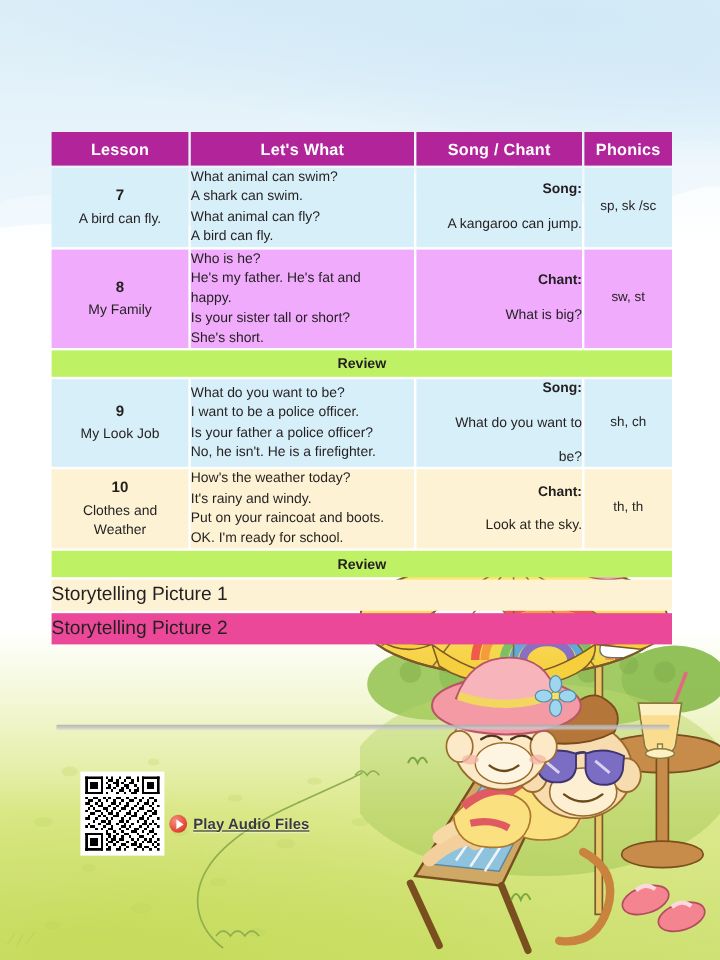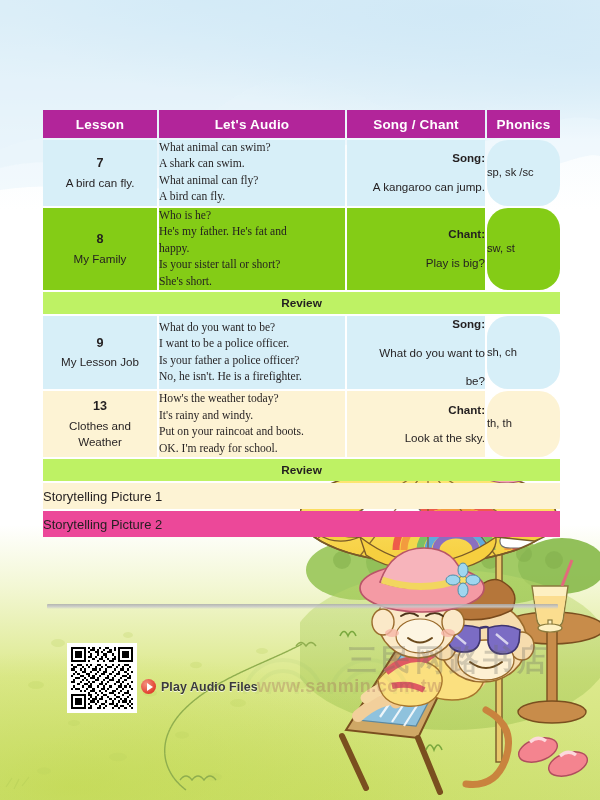--- a/index.html
+++ b/index.html
@@ -48,38 +48,38 @@
   .c1{width:114px;}
   .c2{width:186px;}
   .c3{width:138px;}
   .c4{width:73px;}
 
   .cell{font-size:11.6px;color:#231f20;line-height:1.42;}
   .cell-lesson{text-align:center;padding:6px 4px;}
   .cell-lesson .num{font-weight:bold;font-size:12.6px;display:block;margin-bottom:2px;}
   .cell-lesson .title{display:block;font-size:11.6px;}
   .cell-talk{padding:7px 0 7px 10px;text-align:left;}
-  .cell-talk .ln{display:block;font-family:Liberation Serif, serif;}
+  .cell-talk .ln{display:block;}
   .cell-song{padding:7px 0 7px 9px;text-align:right;}
   .cell-song .lbl{display:block;font-weight:bold;}
   .cell-song .ln{display:block;margin-top:12px;}
-  .cell-ph{text-align:left;font-size:11.2px;padding:4px 2px;border-radius:21px;}
+  .cell-ph{text-align:center;font-size:11.2px;padding:4px 2px;}
 
   
   .tint-blue  > td{background:#d7eff8;}
-  .tint-pink  > td{background:#84cc16;}
+  .tint-pink  > td{background:#f0abfc;}
   .tint-yellow> td{background:#fdf3d4;}
 
   .review-row td{
     background:#bef264;text-align:center;font-weight:bold;font-size:11.8px;
     color:#231f20;height:22px;
   }
 
   .story-row td{
-    text-align:left;font-size:13px;color:#231f20;height:26px;padding-left:10px;
+    text-align:left;font-size:16px;color:#231f20;height:26px;padding-left:10px;
   }
   .story-1 td{background:#fdf3d4;}
   .story-2 td{background:#ec4899;}
 
   .shadow-bar{
     position:absolute;left:47px;top:604px;width:511px;height:5px;
     background:linear-gradient(180deg,#a9aaab 0%, #c9cacb 55%, rgba(201,202,203,0) 100%);
     opacity:.85;border-radius:1px;
   }
 
@@ -94,20 +94,21 @@
     background:radial-gradient(circle at 35% 32%, #f4907f 0%, #e2402f 70%, #c92b1c 100%);
     display:flex;align-items:center;justify-content:center;flex:0 0 auto;
   }
   .play-ic i{
     display:block;width:0;height:0;border-left:6px solid #fff;
     border-top:4px solid transparent;border-bottom:4px solid transparent;margin-left:2px;
   }
   .audio-txt{
     font-size:12.4px;font-weight:bold;color:#3a3a3a;letter-spacing:.1px;
     text-shadow:0 1px 0 rgba(255,255,255,.7);
+    text-decoration:underline;
   }
 
   
   .wm{
     position:absolute;left:255px;top:636px;width:300px;height:70px;
     pointer-events:none;opacity:.30;
   }
   .wm .wm-cn{
     position:absolute;left:92px;top:4px;font-size:30px;font-weight:bold;
     color:#6f6f66;letter-spacing:4px;white-space:nowrap;
@@ -314,47 +315,33 @@
   </svg>
 
   <svg style="position:absolute;left:60px;top:640px;width:300px;height:160px;" viewBox="0 0 300 160">
     <path d="M242,4 C200,26 150,40 120,74 C96,102 102,132 126,150" fill="none" stroke="#8fae4e" stroke-width="1.4" stroke-dasharray="1 0"></path>
     <g fill="none" stroke="#8fae4e" stroke-width="1.4">
       <path d="M236,6 q5,-7 10,0 q5,-7 10,0"></path>
       <path d="M120,140 q6,-8 12,0 q6,-8 12,0 q6,-8 12,0"></path>
     </g>
   </svg>
 
-  <div class="wm">
-    <svg class="wm-arc" width="220" height="70" viewBox="0 0 220 70">
-      <g fill="none" stroke="#8ab56a" stroke-width="4" opacity=".55">
-        <path d="M10,58 a38,34 0 0 1 76,0"></path>
-        <path d="M22,58 a26,23 0 0 1 52,0"></path>
-        <path d="M34,58 a14,12 0 0 1 28,0"></path>
-        <path d="M96,58 a38,34 0 0 1 76,0"></path>
-        <path d="M108,58 a26,23 0 0 1 52,0"></path>
-        <path d="M120,58 a14,12 0 0 1 28,0"></path>
-      </g>
-    </svg>
-    <div class="wm-cn">三民网路书店</div>
-    <div class="wm-url">www.sanmin.com.tw</div>
-  </div>
 
   <div class="table-wrap">
     <table class="sched">
       <colgroup>
         <col class="c1">
           <col class="c2">
           <col class="c3">
           <col class="c4">
       </colgroup>
       <thead>
         <tr>
           <th>Lesson</th>
-          <th>Let's Audio</th>
+          <th>Let's What</th>
           <th>Song / Chant</th>
           <th>Phonics</th>
         </tr>
       </thead>
       <tbody>
 
         <tr class="tint-blue">
           <td class="cell cell-lesson">
             <span class="num">7</span>
             <span class="title">A bird can fly.</span>
@@ -379,51 +366,51 @@
           </td>
           <td class="cell cell-talk">
             <span class="ln">Who is he?</span>
             <span class="ln">He's my father. He's fat and</span>
             <span class="ln">happy.</span>
             <span class="ln">Is your sister tall or short?</span>
             <span class="ln">She's short.</span>
           </td>
           <td class="cell cell-song">
             <span class="lbl">Chant:</span>
-            <span class="ln">Play is big?</span>
+            <span class="ln">What is big?</span>
           </td>
           <td class="cell cell-ph">sw, st</td>
         </tr>
 
         <tr class="review-row">
           <td colspan="4">Review</td>
         </tr>
 
         <tr class="tint-blue">
           <td class="cell cell-lesson">
             <span class="num">9</span>
-            <span class="title">My Lesson Job</span>
+            <span class="title">My Look Job</span>
           </td>
           <td class="cell cell-talk">
             <span class="ln">What do you want to be?</span>
             <span class="ln">I want to be a police officer.</span>
             <span class="ln">Is your father a police officer?</span>
             <span class="ln">No, he isn't. He is a firefighter.</span>
           </td>
           <td class="cell cell-song">
             <span class="lbl">Song:</span>
             <span class="ln">What do you want to</span>
             <span class="ln">be?</span>
           </td>
           <td class="cell cell-ph">sh, ch</td>
         </tr>
 
         <tr class="tint-yellow">
           <td class="cell cell-lesson">
-            <span class="num">13</span>
+            <span class="num">10</span>
             <span class="title">Clothes and</span>
             <span class="title">Weather</span>
           </td>
           <td class="cell cell-talk">
             <span class="ln">How's the weather today?</span>
             <span class="ln">It's rainy and windy.</span>
             <span class="ln">Put on your raincoat and boots.</span>
             <span class="ln">OK. I'm ready for school.</span>
           </td>
           <td class="cell cell-song">

